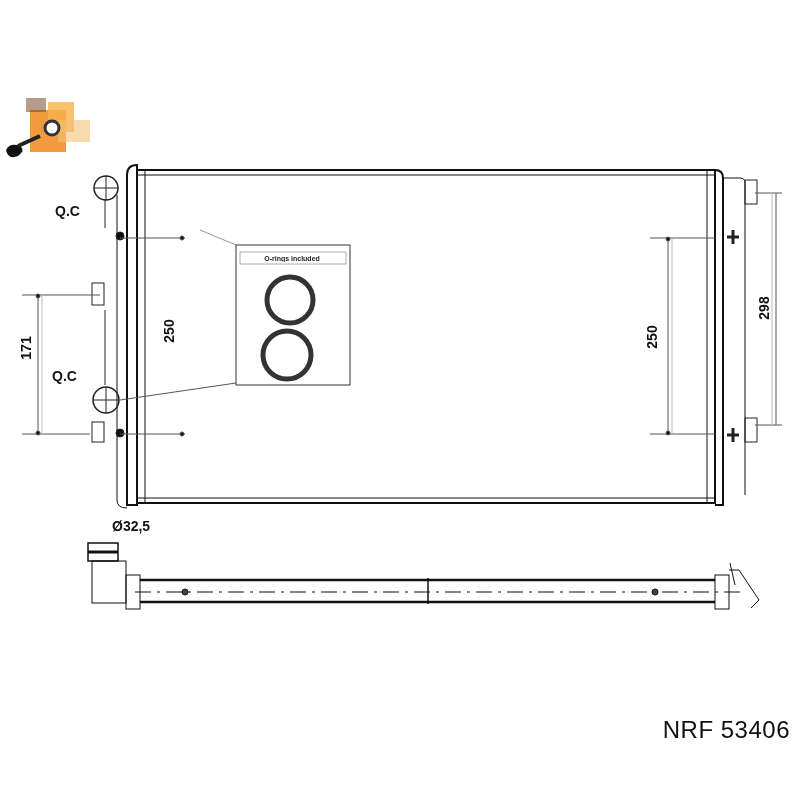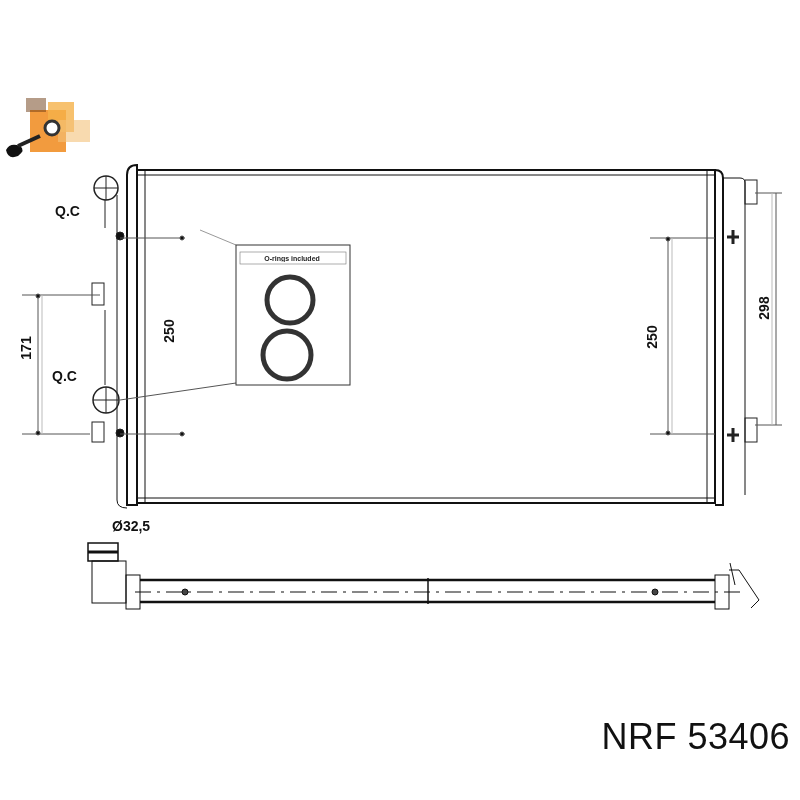--- a/index.html
+++ b/index.html
@@ -1,20 +1,20 @@
 <!DOCTYPE html>
 <html><head>
 <meta charset="utf-8">
 <style>
   html, body { margin: 0; padding: 0; background: #ffffff; }
   body { width: 800px; height: 800px; position: relative; overflow: hidden; font-family: "Liberation Sans", sans-serif; }
   svg { position: absolute; left: 0; top: 0; }
   .label { position: absolute; color: #111; font-weight: bold; font-family: "Liberation Sans", sans-serif; }
   .dim-v { transform: rotate(-90deg); transform-origin: center; }
-  .caption { position: absolute; right: 10px; top: 716px; font-size: 36px; color: #111; font-family: "Liberation Sans", sans-serif; letter-spacing: 0.5px; }
+  .caption { position: absolute; right: 10px; top: 716px; font-size: 24px; color: #111; font-family: "Liberation Sans", sans-serif; letter-spacing: 0.5px; }
   .seal-title { position: absolute; left: 240px; top: 255px; width: 104px; font-size: 7px; font-weight: bold; color: #222; white-space: nowrap; overflow: hidden; text-align: center; }
 </style>
 </head>
 <body>
 
 <svg width="800" height="800" viewBox="0 0 800 800">
   <g>
     <rect x="30" y="110" width="36" height="42" fill="#f08a1c" opacity="0.85"></rect>
     <rect x="48" y="102" width="26" height="30" fill="#f5b14a" opacity="0.8"></rect>
     <rect x="58" y="120" width="32" height="22" fill="#f4c27a" opacity="0.6"></rect>

